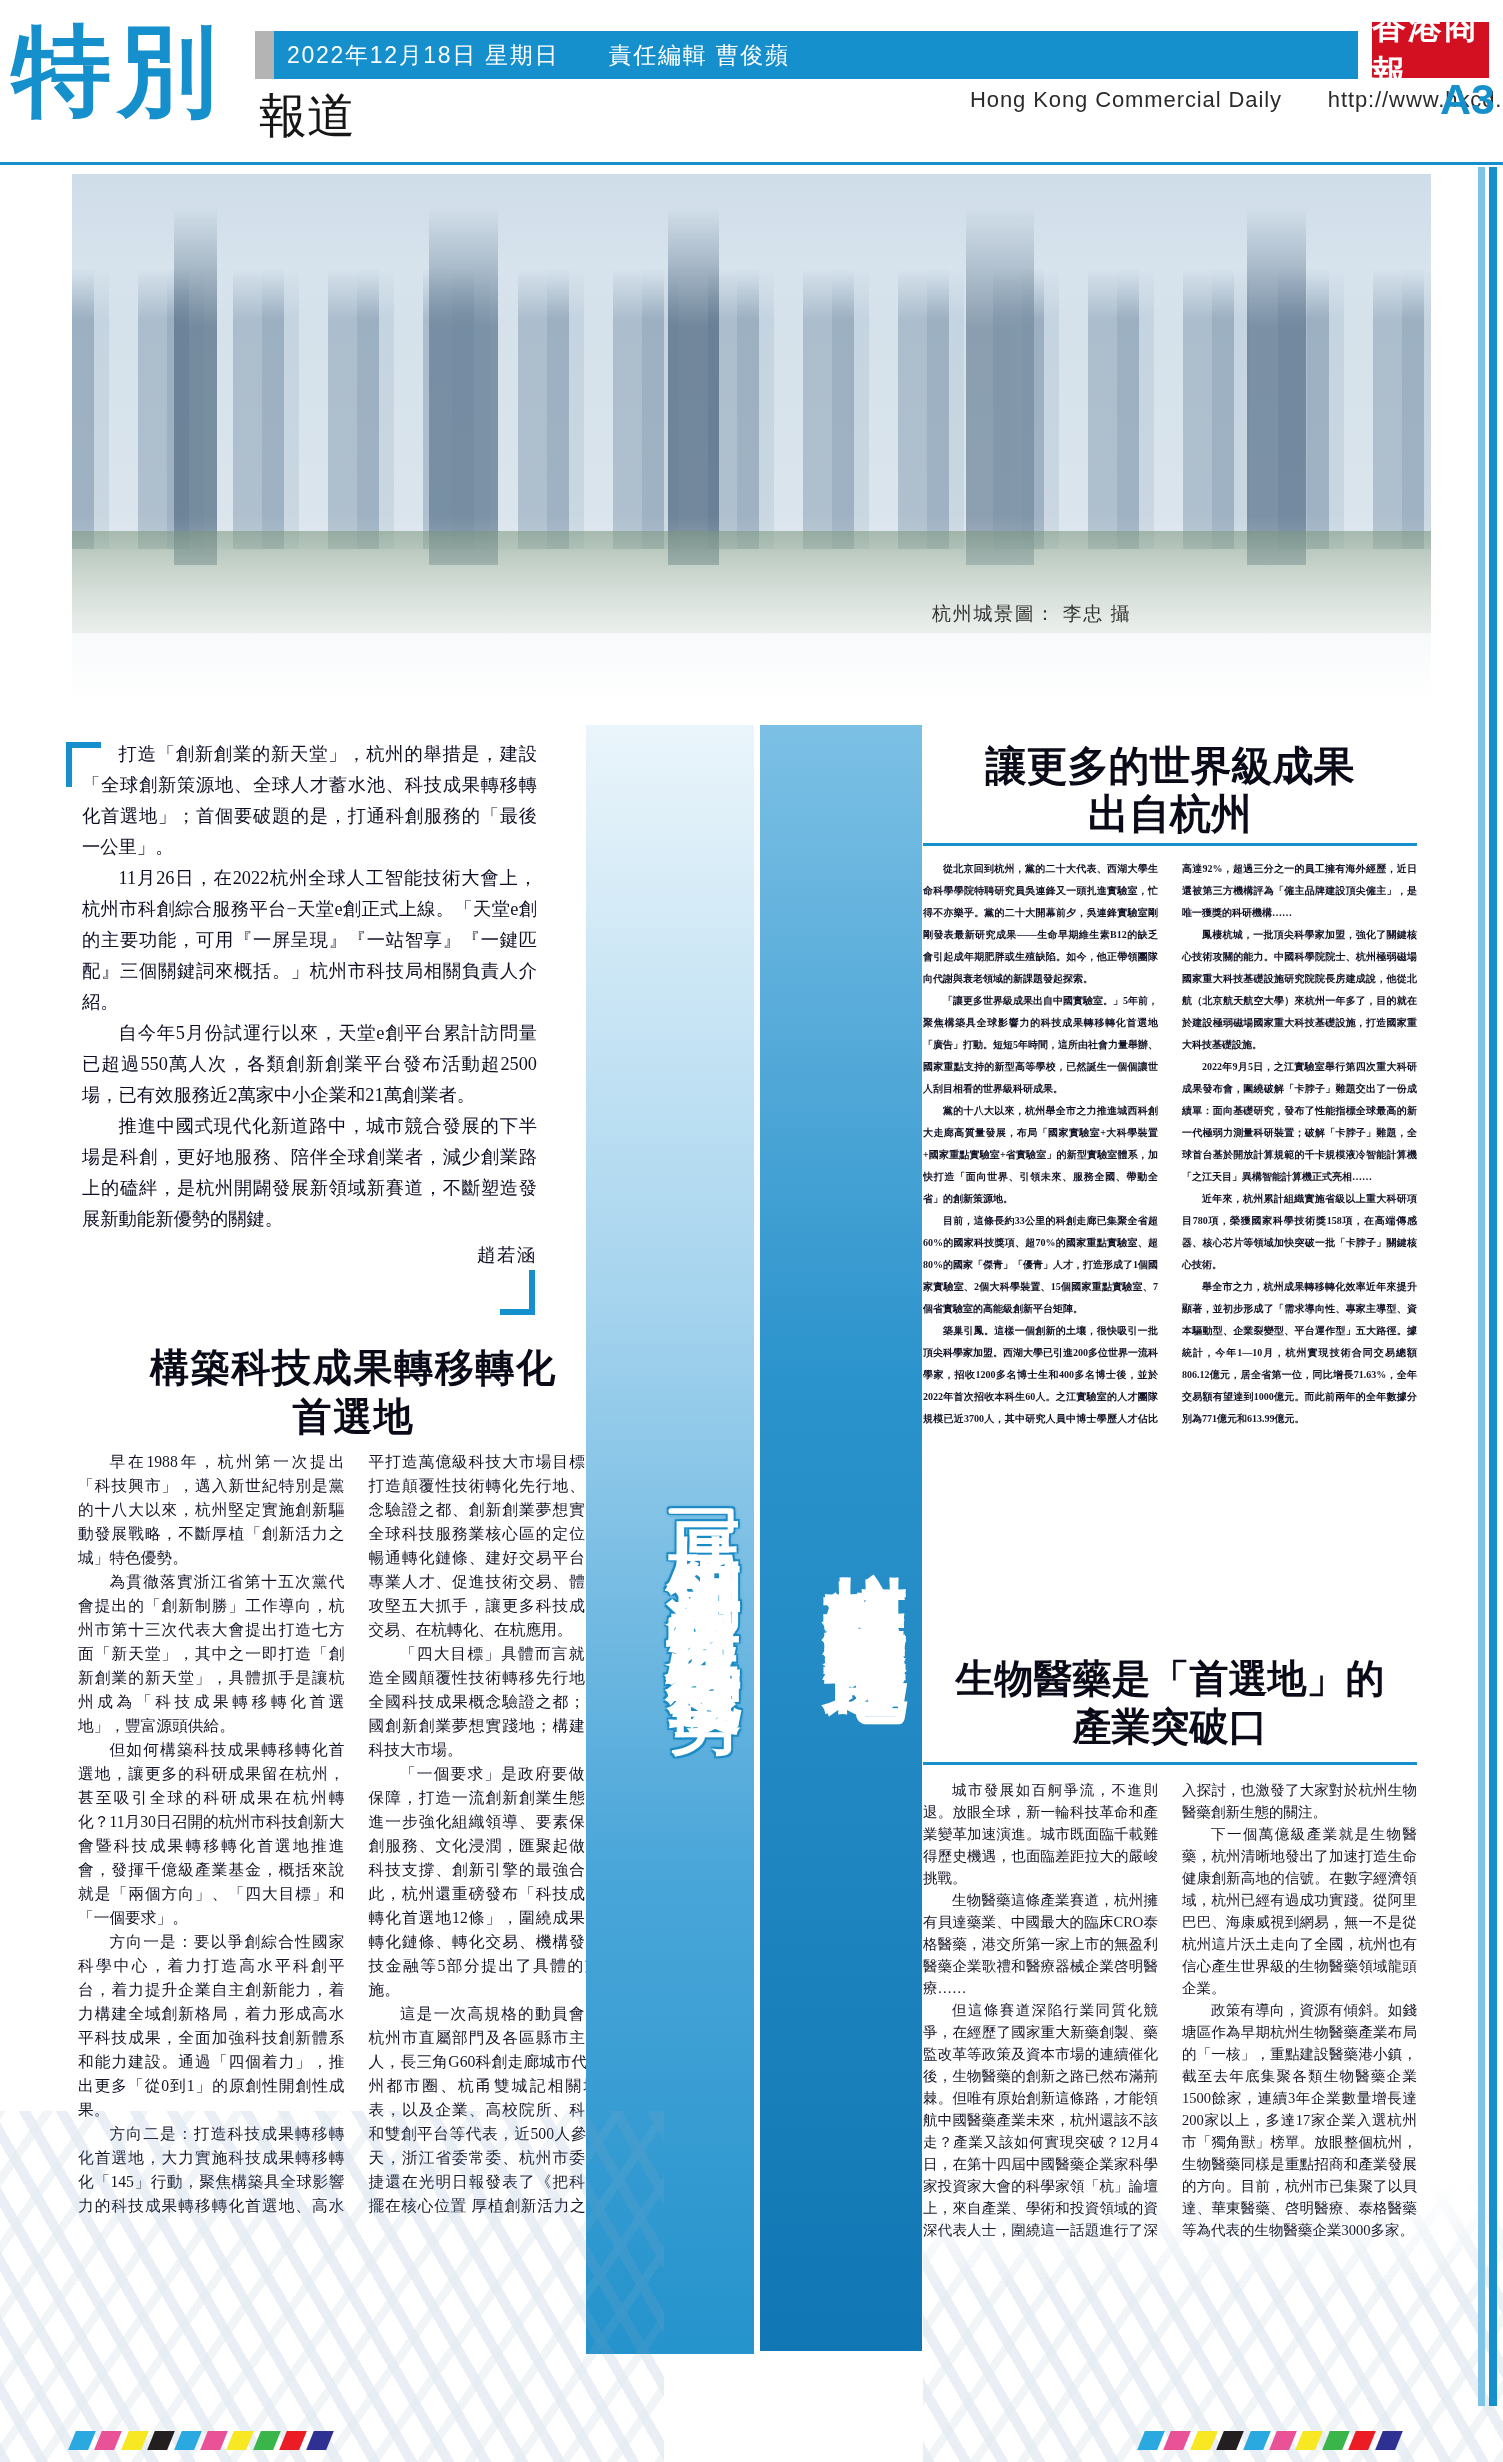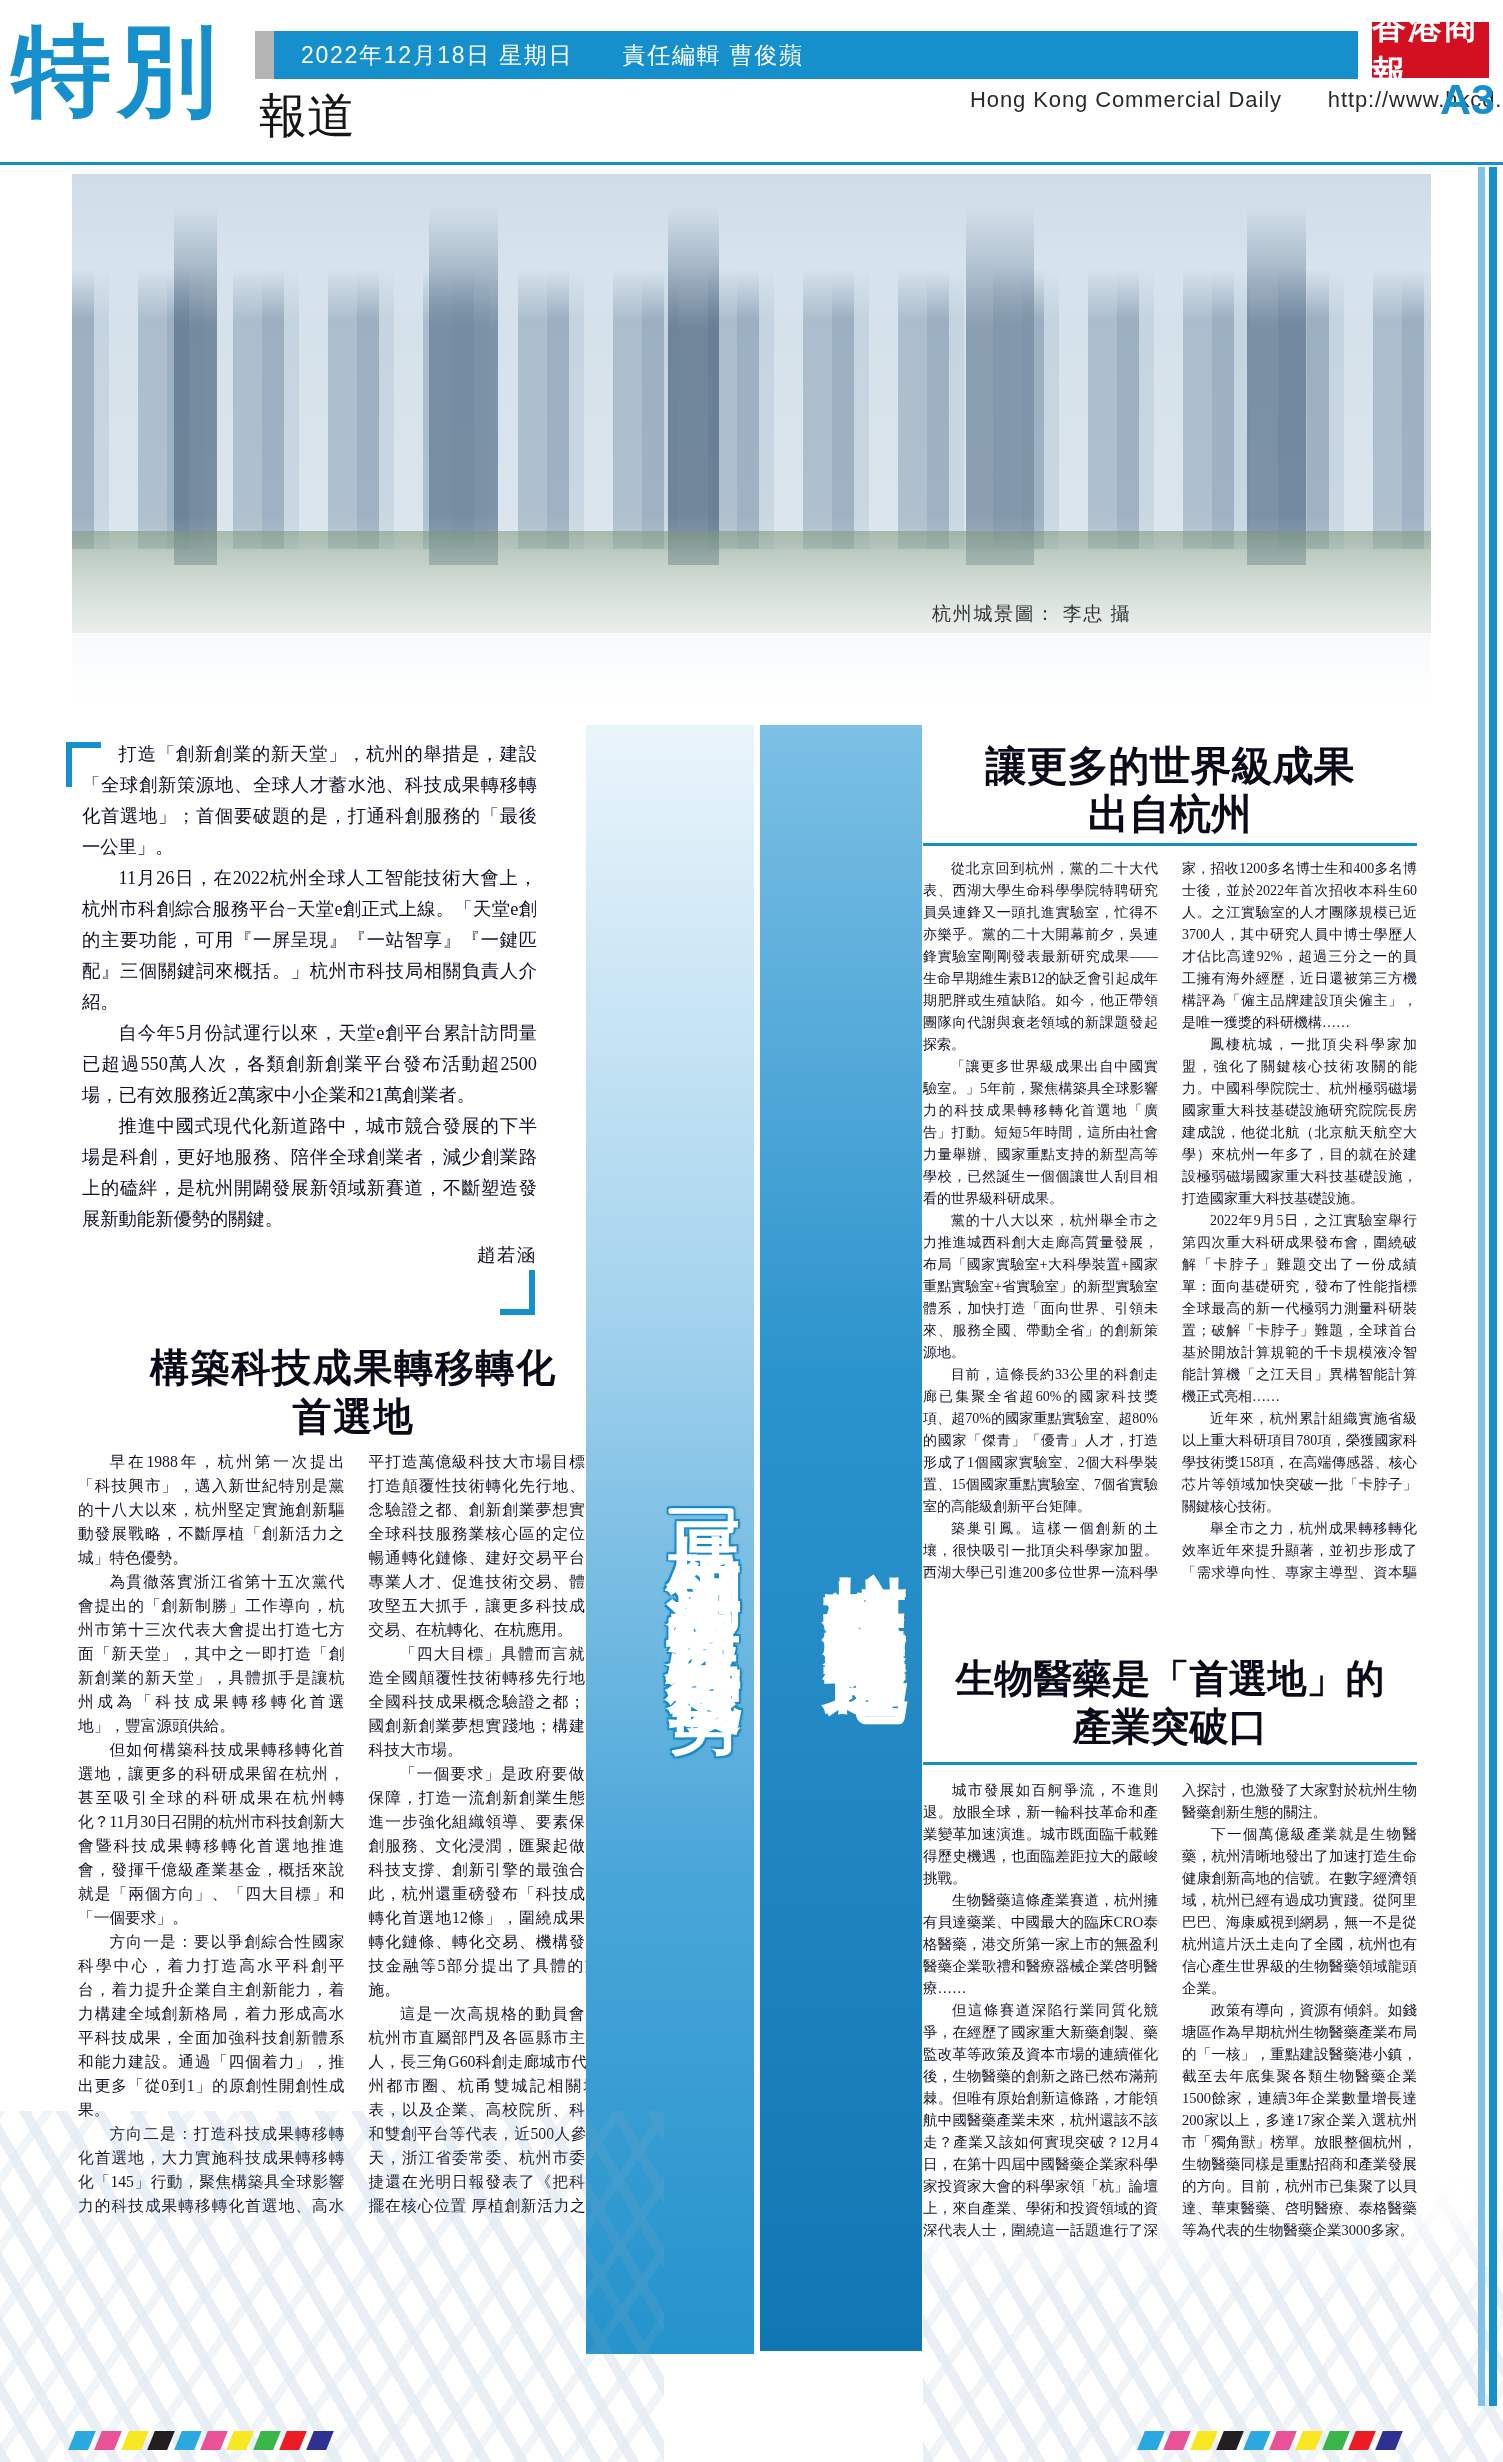--- a/index.html
+++ b/index.html
@@ -5,21 +5,21 @@
   html,body{margin:0;padding:0;background:#e8e8e8;}
   .page{position:relative;width:1504px;height:2462px;background:#ffffff;overflow:hidden;
         font-family:"Liberation Serif","DejaVu Serif",serif;color:#141428;}
   
   .masthead-special{position:absolute;left:12px;top:22px;font-size:99px;font-weight:bold;
         color:#1590cc;letter-spacing:6.8px;line-height:1;}
   .masthead-sub{position:absolute;left:259px;top:92px;font-size:48px;color:#161616;
         font-family:"Liberation Sans","DejaVu Sans",sans-serif;line-height:1;}
   .header-tab{position:absolute;left:255px;top:31px;width:19px;height:48px;background:#b4b4b4;}
   .header-bar{position:absolute;left:274px;top:31px;width:1084px;height:48px;background:#1590cc;}
-  .header-date{color:#ffffff;font-size:23px;line-height:48px;padding-left:27px;
+  .header-date{color:#ffffff;font-size:23px;line-height:48px;padding-left:13px;
         font-family:"Liberation Sans","DejaVu Sans",sans-serif;letter-spacing:1.7px;}
   .logo-box{position:absolute;left:1372px;top:22px;width:117px;height:56px;background:#d21021;
         color:#fff;font-weight:bold;font-size:34px;display:flex;align-items:center;justify-content:center;
         letter-spacing:1.7px;}
   .header-english{position:absolute;left:970px;top:85px;width:392px;font-size:22px;color:#2a2a2a;
         font-family:"Liberation Sans","DejaVu Sans",sans-serif;letter-spacing:0.9px;white-space:nowrap;}
   .page-number{position:absolute;left:1440px;top:75px;font-size:43px;font-weight:bold;color:#1590cc;
         font-family:"Liberation Sans","DejaVu Sans",sans-serif;}
   .header-rule{position:absolute;left:0;top:162px;width:1504px;height:2.6px;background:#1590cc;}
   
@@ -53,21 +53,21 @@
   .art-title{position:absolute;text-align:center;font-weight:bold;color:#0a0a18;}
   .art-rule{position:absolute;height:2.6px;background:#1590cc;}
   .art-body{position:absolute;column-gap:24px;column-count:2;text-align:justify;overflow:hidden;}
   .art-body p{margin:0;text-indent:2em;}
   
   .t-left{left:72px;top:1343px;width:563px;font-size:39px;line-height:49px;letter-spacing:1.7px;}
   .b-left{left:78px;top:1450px;width:557px;height:787px;font-size:15.7px;line-height:24px;}
   
   .t-world{left:923px;top:742px;width:494px;font-size:41px;line-height:48px;}
   .r-world{left:923px;top:843px;width:494px;}
-  .b-world{left:923px;top:858px;width:494px;height:742px;font-size:14px;line-height:22px;}
+  .b-world{left:923px;top:858px;width:494px;height:742px;font-size:10px;line-height:22px;font-weight:bold;}
   
   .t-bio{left:923px;top:1655px;width:494px;font-size:39px;line-height:48px;}
   .r-bio{left:923px;top:1762px;width:494px;}
   .b-bio{left:923px;top:1779px;width:494px;height:632px;font-size:14.5px;line-height:22px;}
   
   .v-banner{position:absolute;top:725px;height:1617px;display:flex;justify-content:center;
         writing-mode:vertical-rl;text-orientation:upright;font-weight:bold;color:#ffffff;}
   .v-left{left:586px;width:168px;
         background:linear-gradient(180deg,#eaf5fb 0%,#a6d4ee 35%,#4aa6d9 70%,#2593cc 100%);
         font-size:75px;letter-spacing:12px;padding-top:12px;

